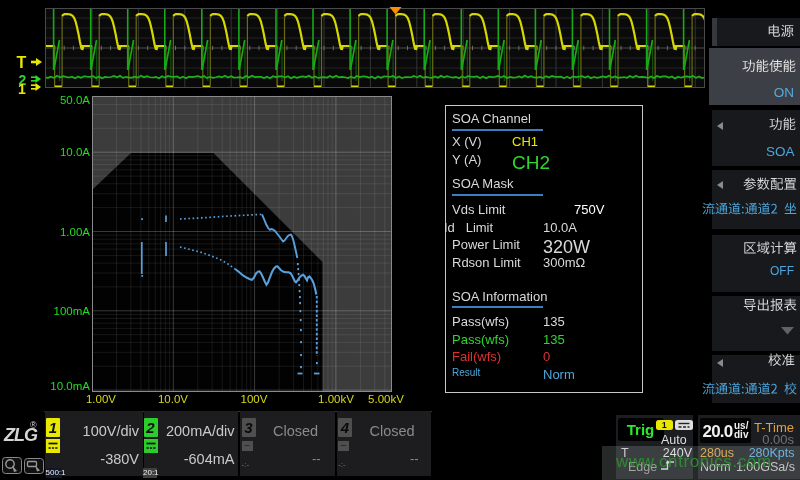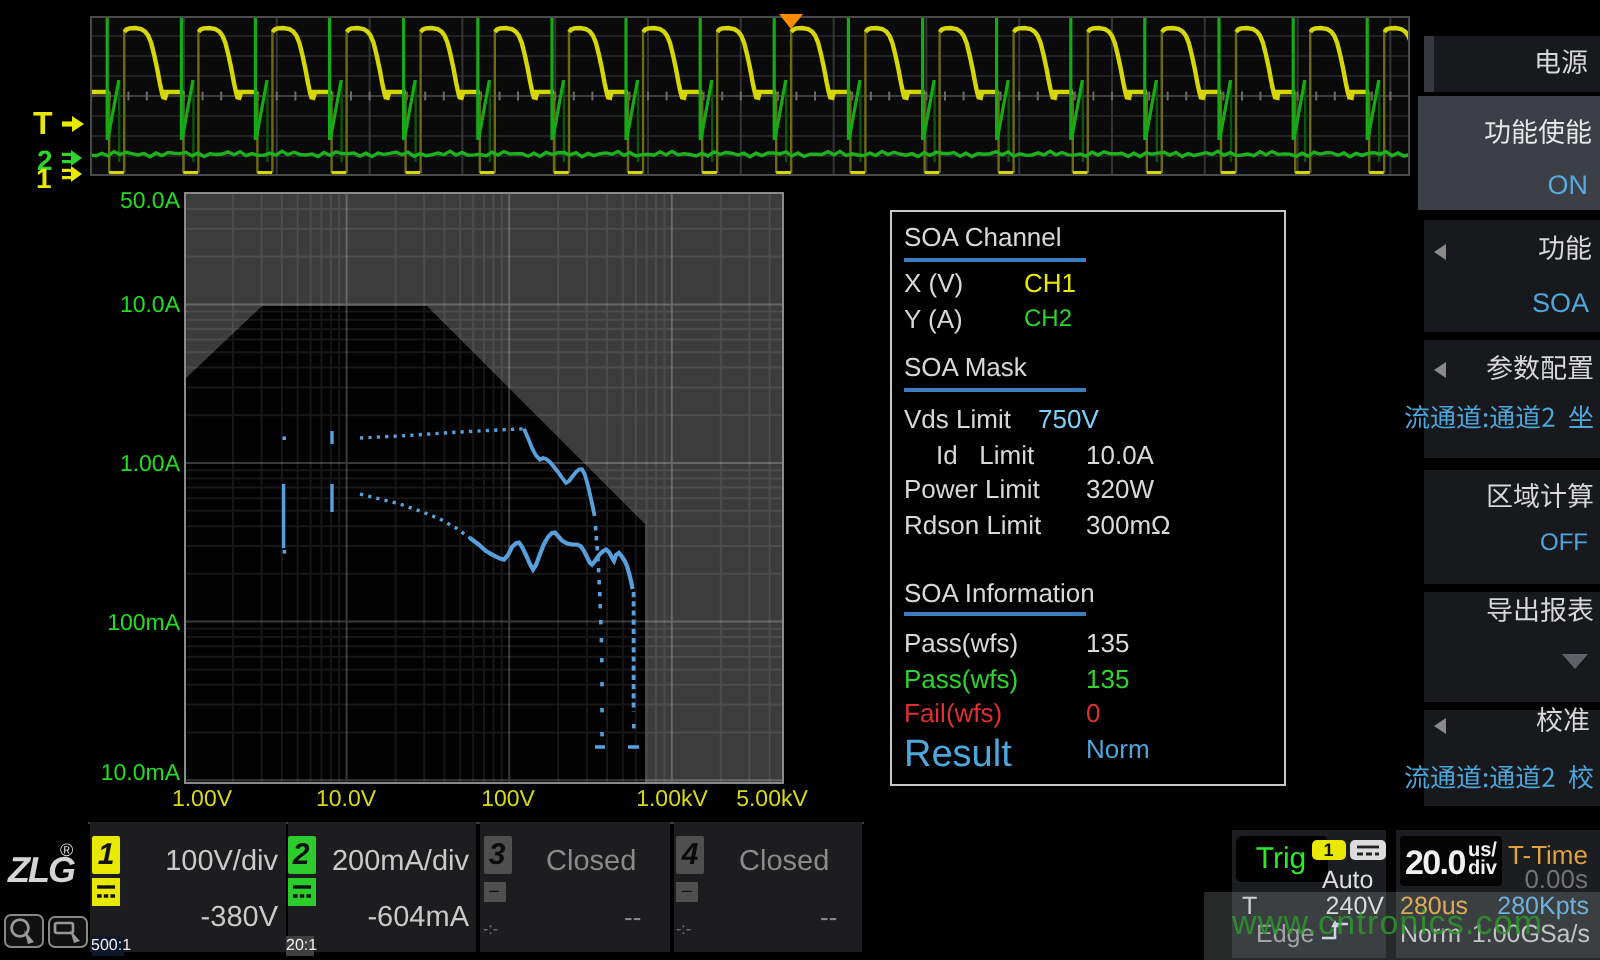--- a/index.html
+++ b/index.html
@@ -176,40 +176,40 @@
     <text x="254" y="403" fill="#d8d818" text-anchor="middle" style="font-family:'Liberation Sans',sans-serif;font-size:11.5px">100V</text>
     <text x="336" y="403" fill="#d8d818" text-anchor="middle" style="font-family:'Liberation Sans',sans-serif;font-size:11.5px">1.00kV</text>
     <text x="386" y="403" fill="#d8d818" text-anchor="middle" style="font-family:'Liberation Sans',sans-serif;font-size:11.5px">5.00kV</text>
   </svg>
 <div class="abs" style="left:445px;top:105px;width:198px;height:288px;background:#000;border:1px solid #c8c8c8"></div>
 <div class="abs" style="left:452px;top:111px;font-size:13px;color:#d9d9d9;white-space:pre">SOA Channel</div>
 <div class="abs" style="left:452px;top:128.5px;width:91px;height:2px;background:#3a7ebf"></div>
 <div class="abs" style="left:452px;top:134px;font-size:13px;color:#d9d9d9;white-space:pre">X (V)</div>
 <div class="abs" style="left:512px;top:134px;font-size:13px;color:#e8e800;white-space:pre">CH1</div>
 <div class="abs" style="left:452px;top:151.5px;font-size:13px;color:#d9d9d9;white-space:pre">Y (A)</div>
-<div class="abs" style="left:512px;top:151.5px;font-size:12px;color:#2ed52e;white-space:pre">CH2</div>
+<div class="abs" style="left:512px;top:151.5px;font-size:19px;color:#2ed52e;white-space:pre">CH2</div>
 <div class="abs" style="left:452px;top:176px;font-size:13px;color:#d9d9d9;white-space:pre">SOA Mask</div>
 <div class="abs" style="left:452px;top:193.5px;width:91px;height:2px;background:#3a7ebf"></div>
 <div class="abs" style="left:452px;top:202px;font-size:13px;color:#d9d9d9;white-space:pre">Vds Limit</div>
-<div class="abs" style="left:519px;top:202px;font-size:13px;color:#7dd3fc;white-space:pre">750V</div>
-<div class="abs" style="left:468px;top:219.5px;font-size:13px;color:#d9d9d9;white-space:pre">Id   Limit</div>
+<div class="abs" style="left:574px;top:202px;font-size:13px;color:#ffffff;white-space:pre">750V</div>
+<div class="abs" style="left:444px;top:219.5px;font-size:13px;color:#d9d9d9;white-space:pre">Id   Limit</div>
 <div class="abs" style="left:543px;top:219.5px;font-size:13px;color:#d9d9d9;white-space:pre">10.0A</div>
 <div class="abs" style="left:452px;top:237px;font-size:13px;color:#d9d9d9;white-space:pre">Power Limit</div>
-<div class="abs" style="left:543px;top:237px;font-size:13px;color:#d9d9d9;white-space:pre">320W</div>
+<div class="abs" style="left:543px;top:237px;font-size:18px;color:#d9d9d9;white-space:pre">320W</div>
 <div class="abs" style="left:452px;top:254.5px;font-size:13px;color:#d9d9d9;white-space:pre">Rdson Limit</div>
 <div class="abs" style="left:543px;top:254.5px;font-size:13px;color:#d9d9d9;white-space:pre">300mΩ</div>
 <div class="abs" style="left:452px;top:288.5px;font-size:13px;color:#d9d9d9;white-space:pre">SOA Information</div>
 <div class="abs" style="left:452px;top:305.5px;width:91px;height:2px;background:#3a7ebf"></div>
 <div class="abs" style="left:452px;top:314px;font-size:13px;color:#d9d9d9;white-space:pre">Pass(wfs)</div>
 <div class="abs" style="left:543px;top:314px;font-size:13px;color:#d9d9d9;white-space:pre">135</div>
 <div class="abs" style="left:452px;top:331.5px;font-size:13px;color:#2ed52e;white-space:pre">Pass(wfs)</div>
 <div class="abs" style="left:543px;top:331.5px;font-size:13px;color:#2ed52e;white-space:pre">135</div>
 <div class="abs" style="left:452px;top:349px;font-size:13px;color:#e03030;white-space:pre">Fail(wfs)</div>
 <div class="abs" style="left:543px;top:349px;font-size:13px;color:#e03030;white-space:pre">0</div>
-<div class="abs" style="left:452px;top:366.5px;font-size:19px;color:#4da6dc;white-space:pre">Result</div>
+<div class="abs" style="left:452px;top:366.5px;font-size:10px;color:#4da6dc;white-space:pre">Result</div>
 <div class="abs" style="left:543px;top:366.5px;font-size:13px;color:#4da6dc;white-space:pre">Norm</div>
 <div class="abs" style="left:712px;top:18px;width:88px;height:27.5px;background:#17191d"></div>
 <div class="abs" style="left:712px;top:18px;width:5px;height:27.5px;background:#35383d"></div>
 <svg style="position:absolute;left:767.0px;top:23.5px" width="27.0" height="17.6" viewBox="0 0 27.0 17.6">
     <g fill="#d8d8d8">
       <path transform="translate(0.00,11.88) scale(0.01350,-0.01350)" d="M452 408V264H204V408ZM531 408H788V264H531ZM452 478H204V621H452ZM531 478V621H788V478ZM126 695V129H204V191H452V85C452 -32 485 -63 597 -63C622 -63 791 -63 818 -63C925 -63 949 -10 962 142C939 148 907 162 887 176C880 46 870 13 814 13C778 13 632 13 602 13C542 13 531 25 531 83V191H865V695H531V838H452V695Z"></path>
       <path transform="translate(13.50,11.88) scale(0.01350,-0.01350)" d="M537 407H843V319H537ZM537 549H843V463H537ZM505 205C475 138 431 68 385 19C402 9 431 -9 445 -20C489 32 539 113 572 186ZM788 188C828 124 876 40 898 -10L967 21C943 69 893 152 853 213ZM87 777C142 742 217 693 254 662L299 722C260 751 185 797 131 829ZM38 507C94 476 169 428 207 400L251 460C212 488 136 531 81 560ZM59 -24 126 -66C174 28 230 152 271 258L211 300C166 186 103 54 59 -24ZM338 791V517C338 352 327 125 214 -36C231 -44 263 -63 276 -76C395 92 411 342 411 517V723H951V791ZM650 709C644 680 632 639 621 607H469V261H649V0C649 -11 645 -15 633 -16C620 -16 576 -16 529 -15C538 -34 547 -61 550 -79C616 -80 660 -80 687 -69C714 -58 721 -39 721 -2V261H913V607H694C707 633 720 663 733 692Z"></path>
     </g>
   </svg>
 <div class="abs" style="left:709px;top:48px;width:91px;height:56.5px;background:#3c3f45"></div>
@@ -348,21 +348,21 @@
 <div class="abs" style="left:241.5px;top:440.5px;width:11px;height:10px;background:#4f4f4f;color:#111;font-size:9px;line-height:9px;text-align:center">–</div>
 <div class="abs" style="left:273px;top:422.5px;font-size:14.5px;color:#8a8a8a">Closed</div>
 <div class="abs" style="left:312px;top:451px;font-size:13px;color:#8a8a8a">--</div>
 <div class="abs" style="left:241.5px;top:460px;font-size:8px;color:#777">-:-</div>
 <div class="abs" style="left:338px;top:418px;width:14px;height:19px;background:#4f4f4f;border-radius:1px;color:#0a0a0a;font-size:15px;font-weight:bold;font-style:italic;text-align:center;line-height:19px">4</div>
 <div class="abs" style="left:338px;top:440.5px;width:11px;height:10px;background:#4f4f4f;color:#111;font-size:9px;line-height:9px;text-align:center">–</div>
 <div class="abs" style="left:369.5px;top:422.5px;font-size:14.5px;color:#8a8a8a">Closed</div>
 <div class="abs" style="left:410px;top:451px;font-size:13px;color:#8a8a8a">--</div>
 <div class="abs" style="left:338px;top:460px;font-size:8px;color:#777">-:-</div>
 <div class="abs" style="left:616px;top:415px;width:77px;height:64px;background:#1b1d20"></div>
-<div class="abs" style="left:617.5px;top:417.5px;width:46px;height:23.5px;background:#000;border-radius:3px;color:#2ee82e;font-size:15px;font-weight:normal;text-align:center;line-height:23px">Trig</div>
+<div class="abs" style="left:617.5px;top:417.5px;width:46px;height:23.5px;background:#000;border-radius:3px;color:#2ee82e;font-size:15px;font-weight:bold;text-align:center;line-height:23px">Trig</div>
 <div class="abs" style="left:656px;top:419.5px;width:16.5px;height:10px;background:#e8e800;border-radius:2.5px;color:#111;font-size:9px;font-weight:bold;text-align:center;line-height:10px">1</div>
 <svg class="abs" style="left:674.5px;top:419.5px" width="18" height="10" viewBox="0 0 18 10">
 <rect width="18" height="10" rx="2.5" fill="#dcdcdc"></rect>
 <line x1="3.5" y1="3.5" x2="14.5" y2="3.5" stroke="#222" stroke-width="1.4"></line>
 <path d="M3.5 7 H6.5 M8 7 H11 M12.5 7 H14.5" stroke="#222" stroke-width="1.4"></path>
   </svg>
 <div class="abs" style="left:661px;top:432.5px;font-size:12.5px;color:#ddd">Auto</div>
 <div class="abs" style="left:621px;top:446px;font-size:12.5px;color:#ccc">T</div>
 <div class="abs" style="right:108px;top:446px;font-size:12.5px;color:#ddd">240V</div>
 <div class="abs" style="left:628px;top:459.5px;font-size:12.5px;color:#999">Edge</div>

